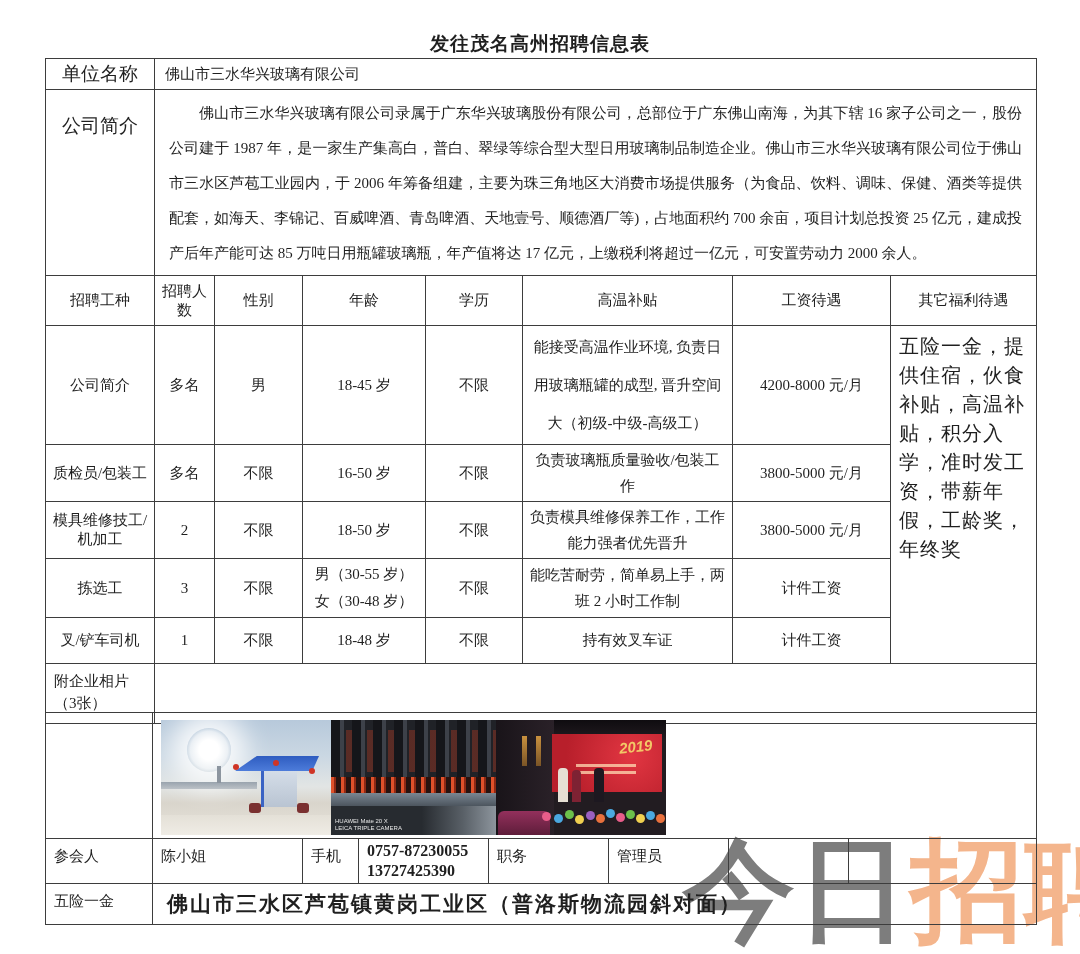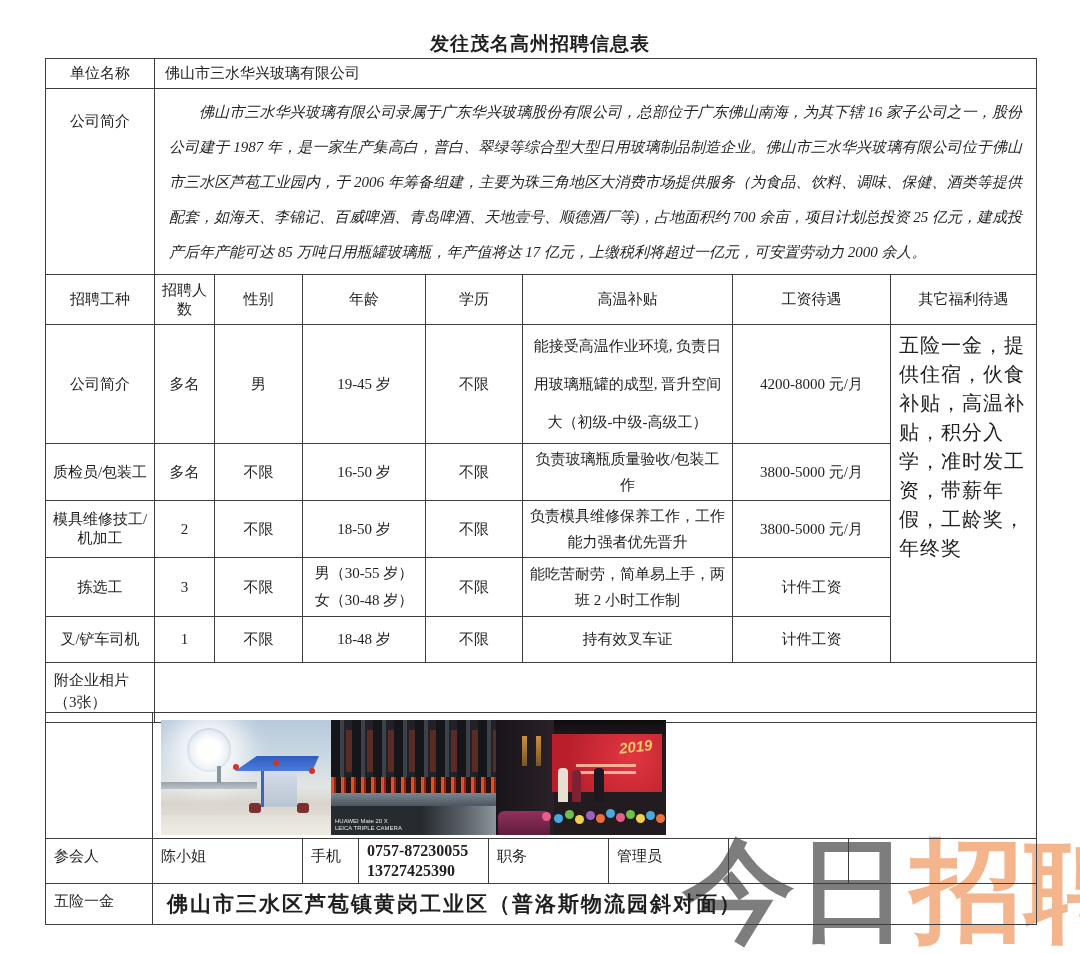--- a/index.html
+++ b/index.html
@@ -12,29 +12,29 @@
     position:absolute; top:31px; left:0; width:1080px; text-align:center;
     font-size:19px; font-weight:bold; letter-spacing:1px; z-index:3;
   }
   table{ border-collapse:collapse; table-layout:fixed; position:absolute; left:45px; width:991px; background:transparent; z-index:2; }
   #info-table{ top:58px; }
   #contact-table{ top:712px; }
   td{
     border:1px solid #3d3d3d; font-size:15px; text-align:center; vertical-align:middle;
     padding:2px 5px; overflow:hidden; background:transparent;
   }
-  td.label{ font-size:15px; }
+  td.label{ font-size:19px; }
   td.left{ text-align:left;margin-top:16px; }
   td.top{ vertical-align:top; padding-top:23px;text-align:center; }
   .unit-name{ font-weight:normal; text-align:left; padding-left:10px; }
   .profile{
     text-align:justify; vertical-align:top; padding:6px 14px 4px 14px;
     font-size:15px; line-height:35px;
   }
-  .profile p{ text-indent:2em;font-style:italic; }
+  .profile p{ text-indent:2em; }
   .content-tall{ line-height:38px; }
   .content-mid{ line-height:26px; }
   .pre{ white-space:pre-line; line-height:27px; }
   .benefits{
     font-size:20px; line-height:29px; text-align:left; vertical-align:top;
     padding:6px 6px 4px 8px; letter-spacing:1px;
   }
   .photos-label{ text-align:left; vertical-align:top; padding:6px 4px 0 8px; line-height:22px; }
   .phone-cell{ text-align:left; font-weight:bold; font-size:16px; line-height:20px; padding-left:8px; }
   .contact-label{ text-align:left; vertical-align:top; padding:8px 0 0 8px; }
@@ -143,21 +143,21 @@
     <td>年龄</td>
     <td>学历</td>
     <td>高温补贴</td>
     <td>工资待遇</td>
     <td>其它福利待遇</td>
   </tr>
   <tr style="height:115px">
     <td>公司简介</td>
     <td>多名</td>
     <td>男</td>
-    <td>19-45 岁</td>
+    <td>18-45 岁</td>
     <td>不限</td>
     <td class="content-tall">能接受高温作业环境, 负责日用玻璃瓶罐的成型, 晋升空间大（初级-中级-高级工）</td>
     <td>4200-8000 元/月</td>
     <td rowspan="5" class="benefits">五险一金，提供住宿，伙食补贴，高温补贴，积分入学，准时发工资，带薪年假，工龄奖，年终奖</td>
   </tr>
   <tr style="height:53px">
     <td>质检员/包装工</td>
     <td>多名</td>
     <td>不限</td>
     <td>16-50 岁</td>

